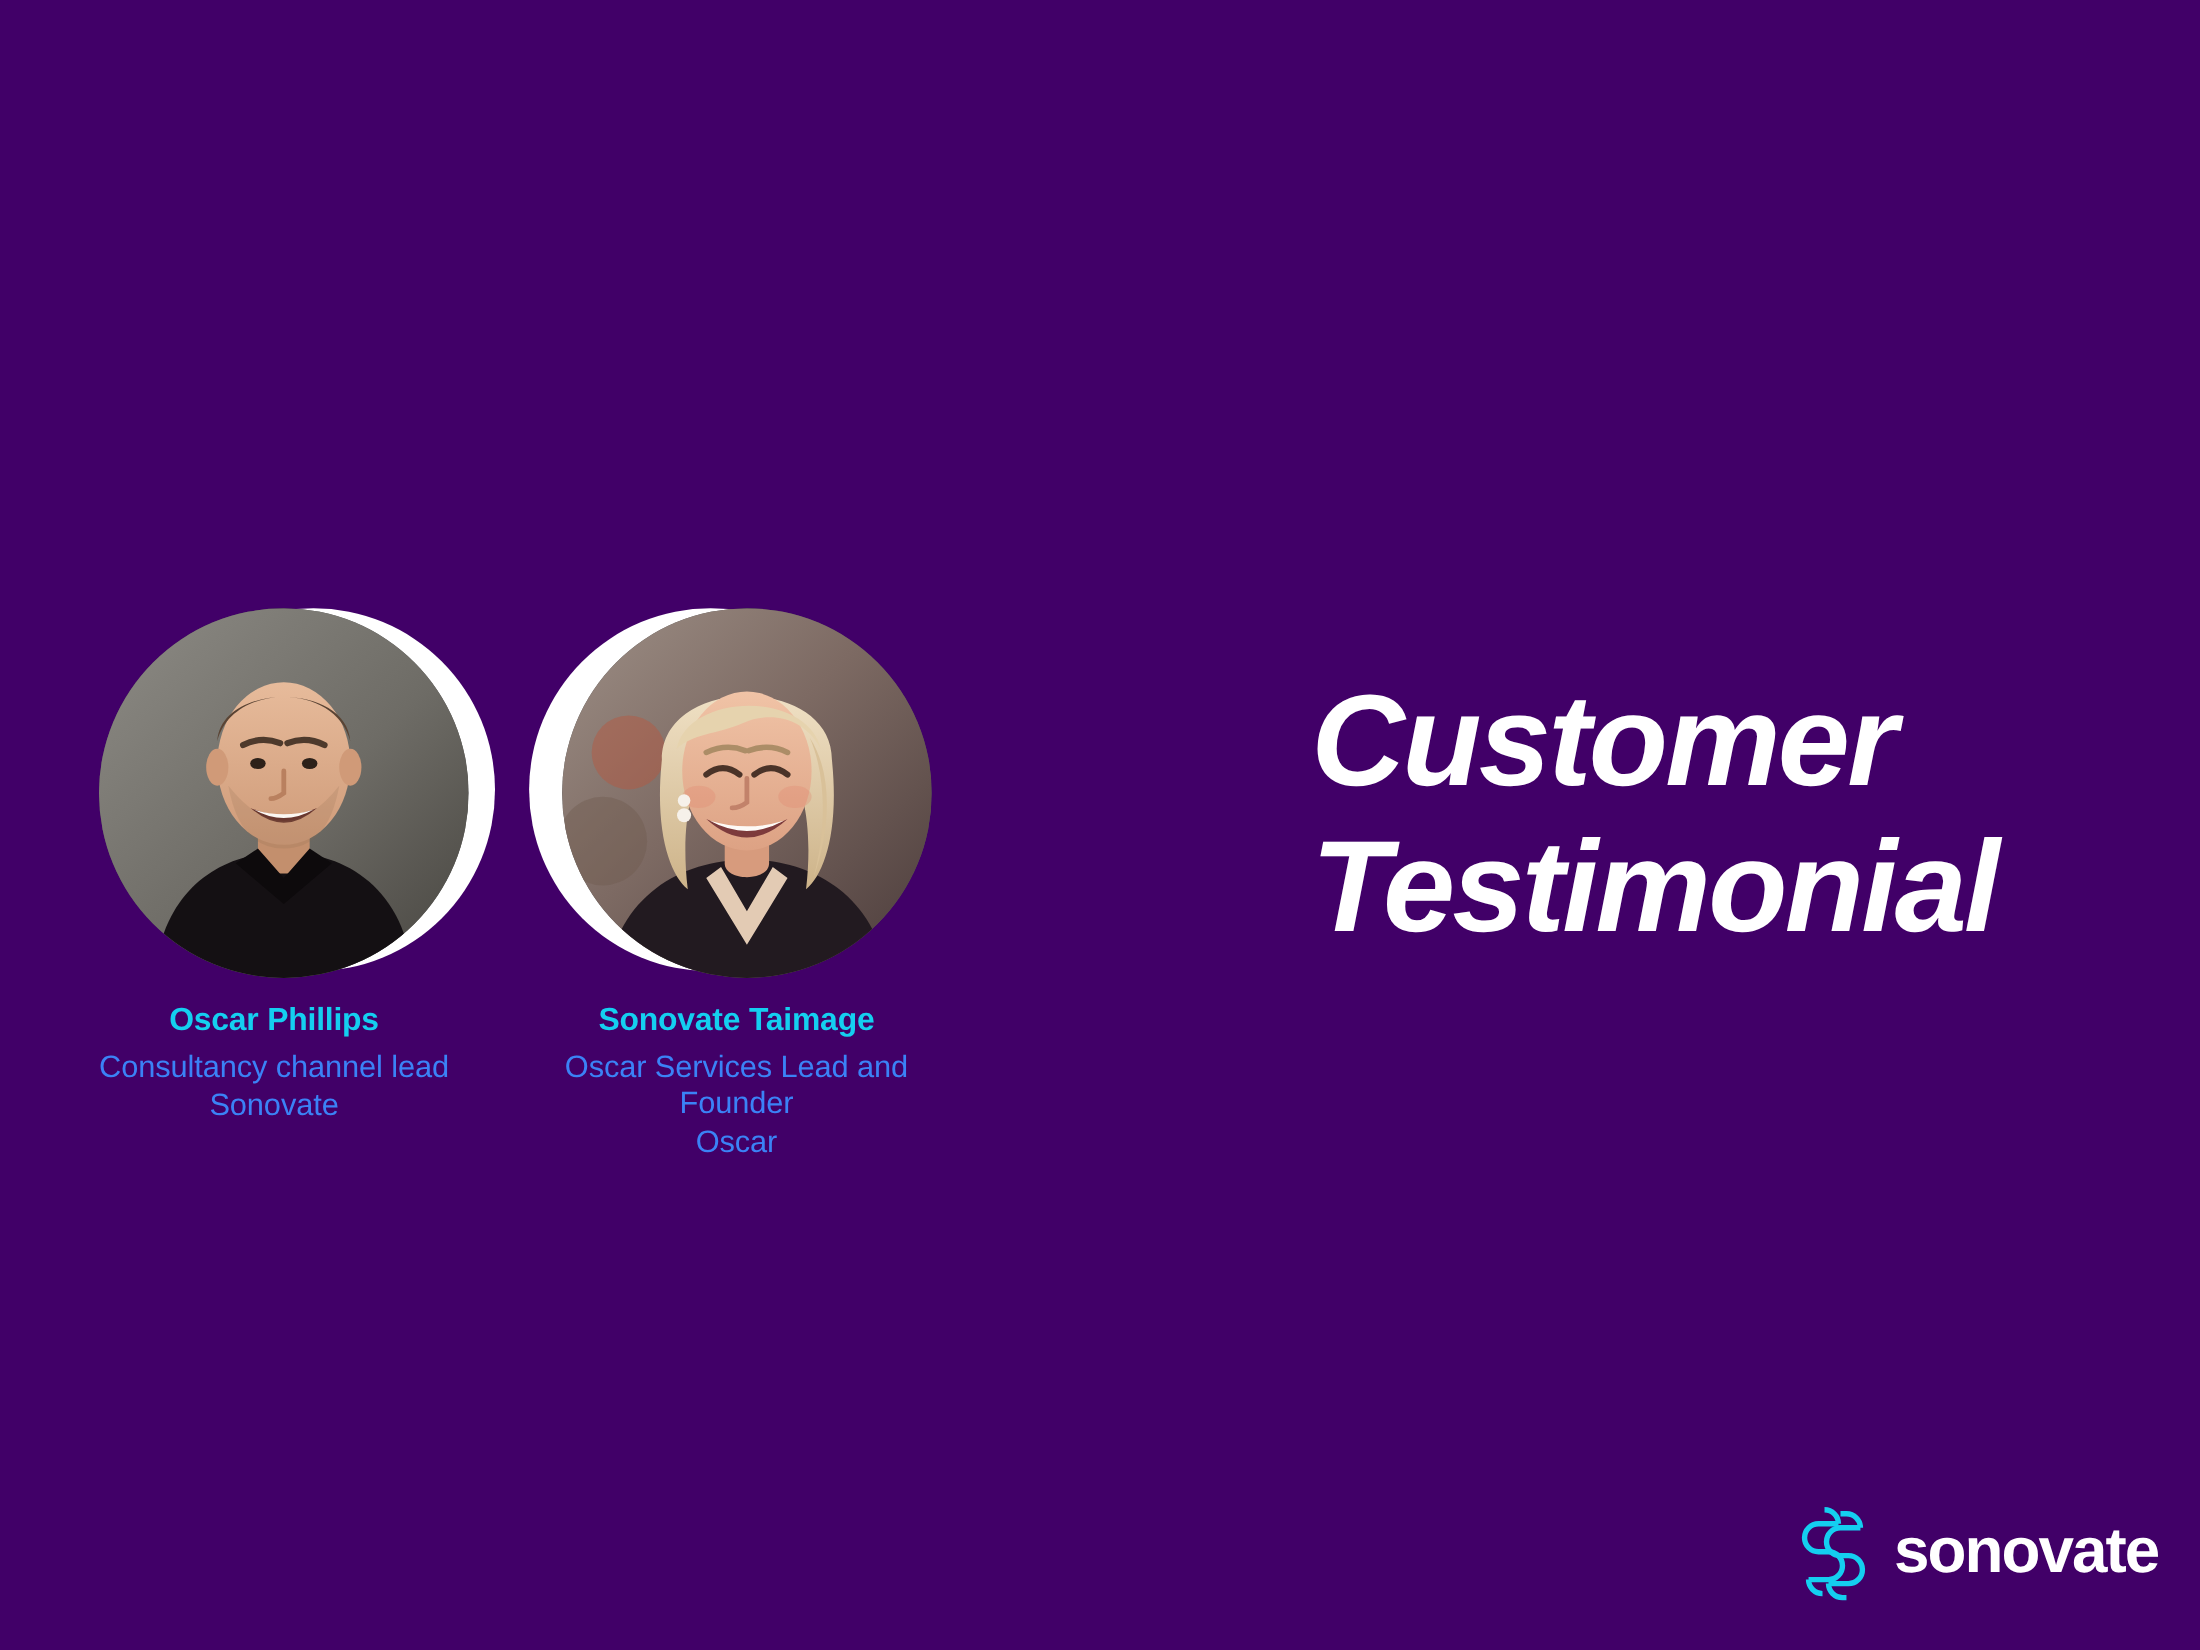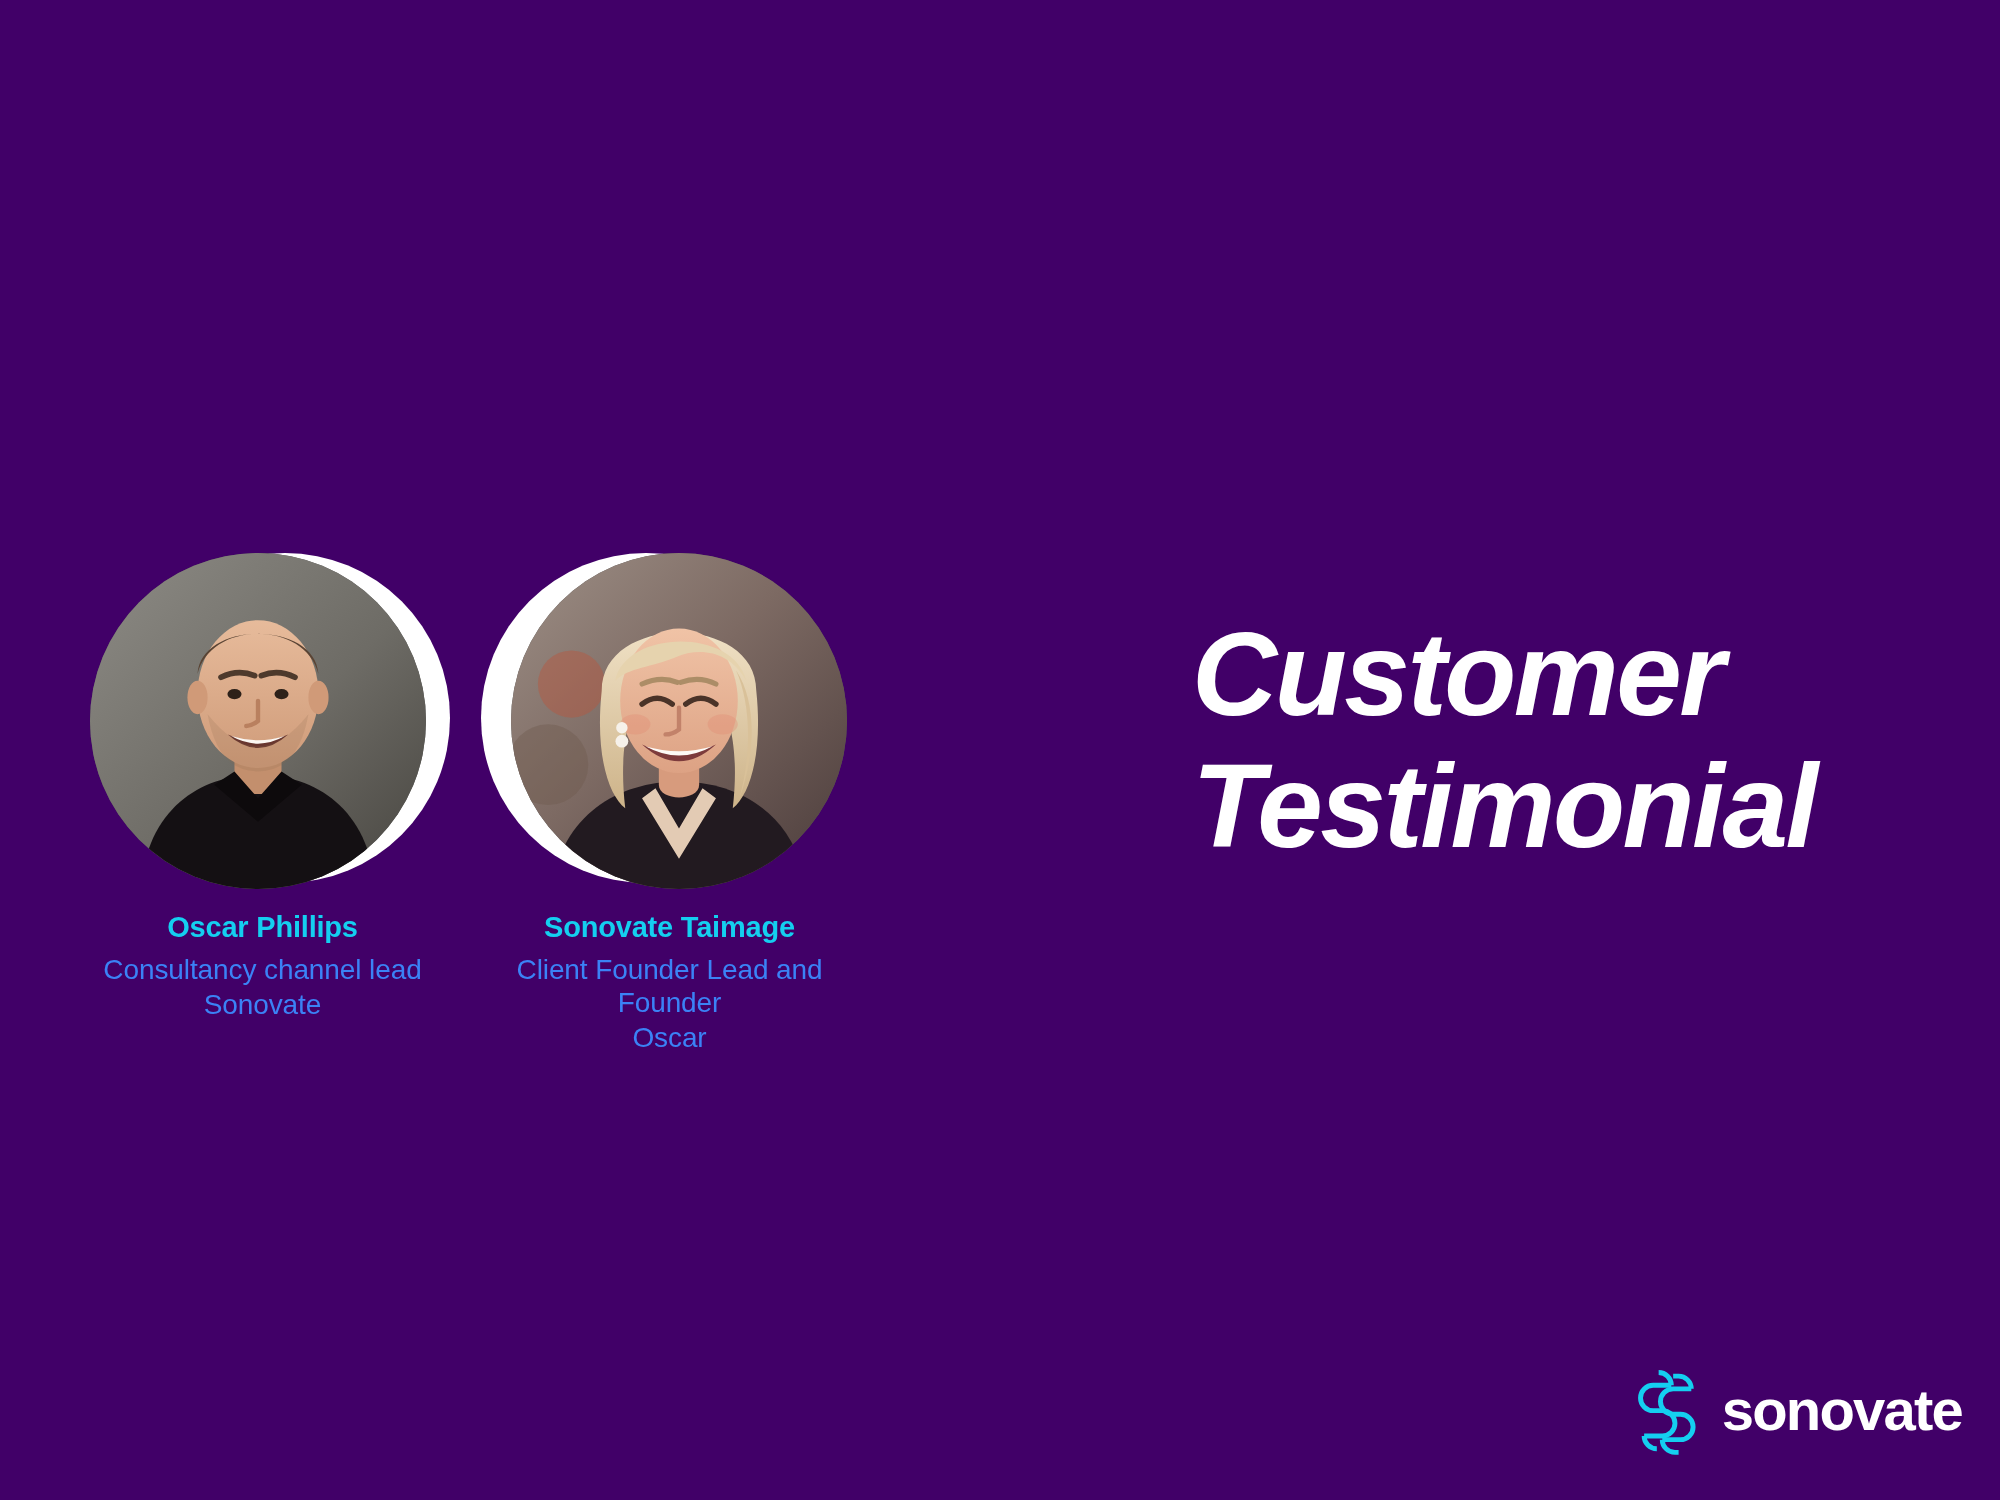--- a/index.html
+++ b/index.html
@@ -29,21 +29,21 @@
     top: 545px;
     display: flex;
     align-items: flex-start;
     gap: 62px;
   }
 
   .speaker {
     width: 345px;
     display: flex;
     flex-direction: column;
-    align-items: center;
+    align-items: flex-start;
   }
 
   .avatar-wrap {
     position: relative;
     width: 345px;
     height: 345px;
   }
 
   
   .avatar-disc {
@@ -237,21 +237,21 @@
             <ellipse cx="74" cy="102" rx="9" ry="6" fill="#e0836e" opacity="0.3"></ellipse>
             <ellipse cx="126" cy="102" rx="9" ry="6" fill="#e0836e" opacity="0.3"></ellipse>
 
             <circle cx="66" cy="104" r="3.4" fill="#f6f1ea"></circle>
             <circle cx="66" cy="112" r="3.8" fill="#f6f1ea"></circle>
           </svg>
         </div>
       </div>
       <div class="caption">
         <div class="sp-name">Sonovate Taimage</div>
-        <div class="sp-role">Client Founder Lead and Founder</div>
+        <div class="sp-role">Oscar Services Lead and Founder</div>
         <div class="sp-company">Oscar</div>
       </div>
     </div>
 
   </div>
 
   <div class="headline">Customer
 Testimonial</div>
 
   <div class="logo">

